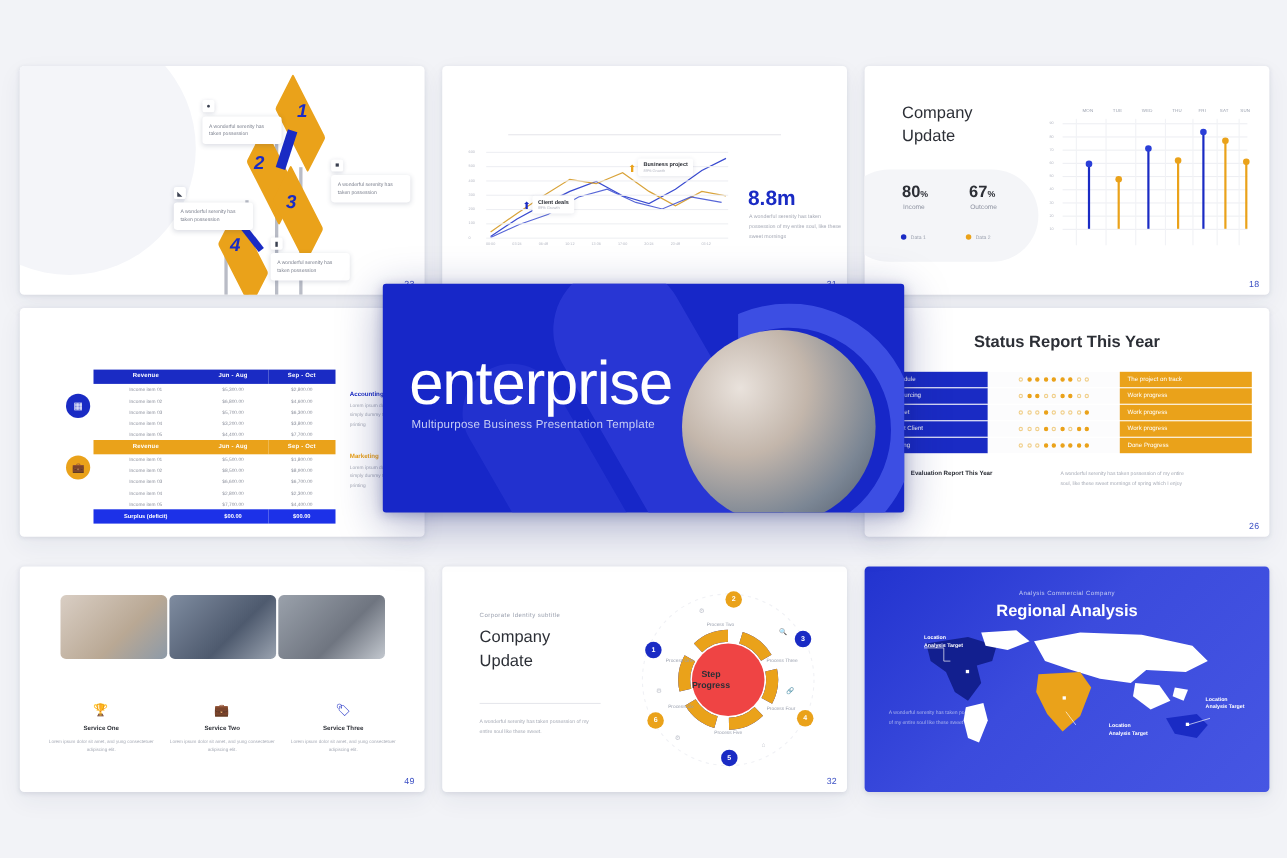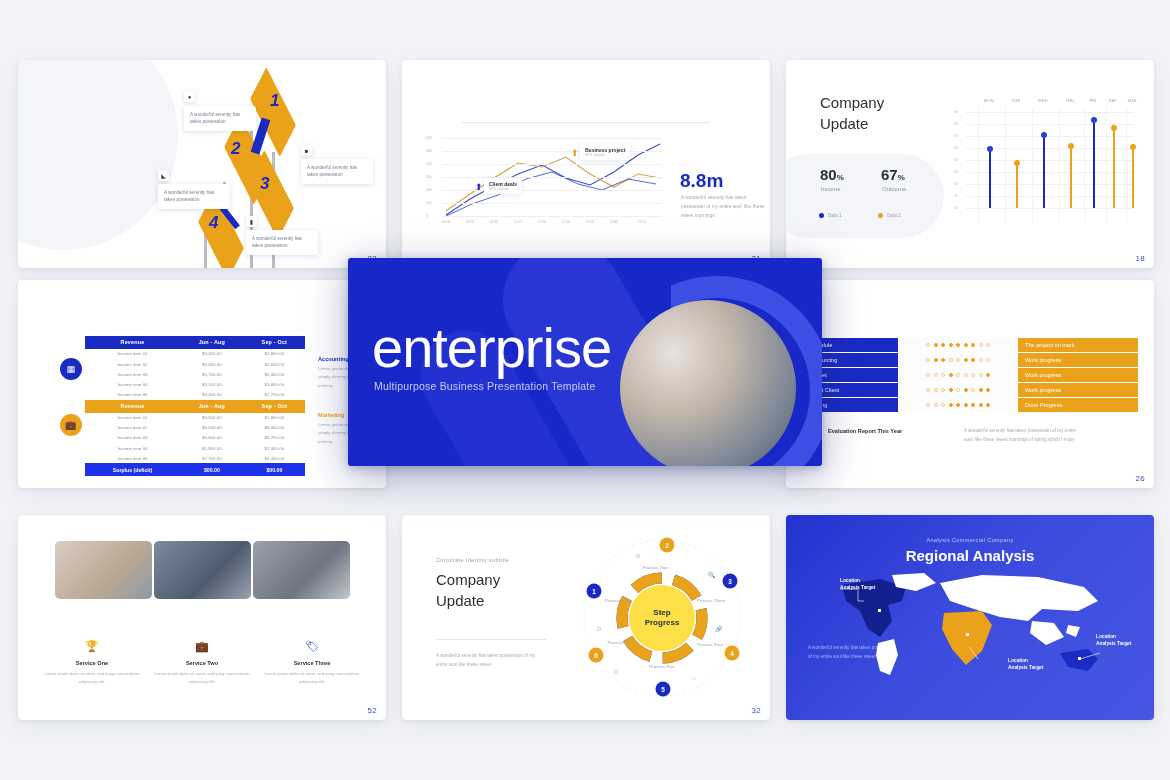--- a/index.html
+++ b/index.html
@@ -176,21 +176,21 @@
 
   
   #s-process .eyeb{ position:absolute; left:34px; top:42px; }
   #s-process .title{ position:absolute; left:34px; top:54px; font-size:15px;
       line-height:1.4; color:#2c2f36; }
   #s-process .rule{ position:absolute; left:34px; top:124px; width:110px; height:1px; background:#e6e7ec; }
   #s-process .desc{ position:absolute; left:34px; top:136px; width:106px;
       font-size:4.6px; line-height:2; color:#a7abb6; }
   #s-process .wheel{ position:absolute; left:165px; top:8px; width:190px; height:190px; }
   #s-process .ringmask{ position:absolute; left:63px; top:63px; width:64px; height:64px;
-      border-radius:50%; background:#fde047; display:flex; align-items:center; justify-content:center; }
+      border-radius:50%; background:#ef4444; display:flex; align-items:center; justify-content:flex-start; }
   #s-process .ringmask span{ font-size:8px; font-weight:700; color:#2c2f36; text-align:center; line-height:1.3; }
   #s-process .pnode{ position:absolute; width:15px; height:15px; border-radius:50%;
       display:flex; align-items:center; justify-content:center; color:#fff;
       font-size:6.4px; font-weight:700; transform:translate(-50%,-50%); }
   #s-process .plabel{ position:absolute; font-size:4.4px; color:#9aa0ae;
       text-align:center; width:40px; transform:translate(-50%,-50%); line-height:1.5; }
   #s-process .picon{ position:absolute; font-size:6px; color:#c3c6cf; transform:translate(-50%,-50%); }
 
   
   #s-regional{ background:linear-gradient(135deg,#2233cf 0%,#3b4bdd 45%,#4656e3 100%); }
@@ -439,20 +439,21 @@
       <div class="h" style="color:#1a2bc4;">Accounting</div>
       <div class="p">Lorem ipsum dolor sit amet is simply dummy text of the printing</div>
     </div>
     <div class="sidecopy" style="top:132px; width:58px;">
       <div class="h" style="color:#eaa21a;">Marketing</div>
       <div class="p">Lorem ipsum dolor sit amet is simply dummy text of the printing</div>
     </div>
   </div>
 
   <div class="slide" id="s-status">
+    <div class="title">Status Report This Year</div>
 
     <div class="strow" style="top:58px;">
       <div class="nm">Schedule</div>
       <div class="dots">
           <span></span>
           <span class="on"></span>
           <span class="on"></span>
           <span class="on"></span>
           <span class="on"></span>
           <span class="on"></span>
@@ -544,21 +545,21 @@
     <div class="svc" style="left:130px;">
       <div class="ico">💼</div>
       <div class="n">Service Two</div>
       <div class="p">Lorem ipsum dolor sit amet, and yung consectetuer adipiscing elit.</div>
     </div>
     <div class="svc" style="left:240px;">
       <div class="ico">🏷</div>
       <div class="n">Service Three</div>
       <div class="p">Lorem ipsum dolor sit amet, and yung consectetuer adipiscing elit.</div>
     </div>
-    <div class="pagenum">52</div>
+    <div class="pagenum">49</div>
   </div>
 
   <div class="slide" id="s-process">
     <div class="eyeb s-eyebrow">Corporate Identity subtitle</div>
     <div class="title">
       <span>Company</span><br>
       <span>Update</span>
     </div>
     <div class="rule"></div>
     <div class="desc">A wonderful serenity has taken possession of my entire soul like these sweet.</div>

